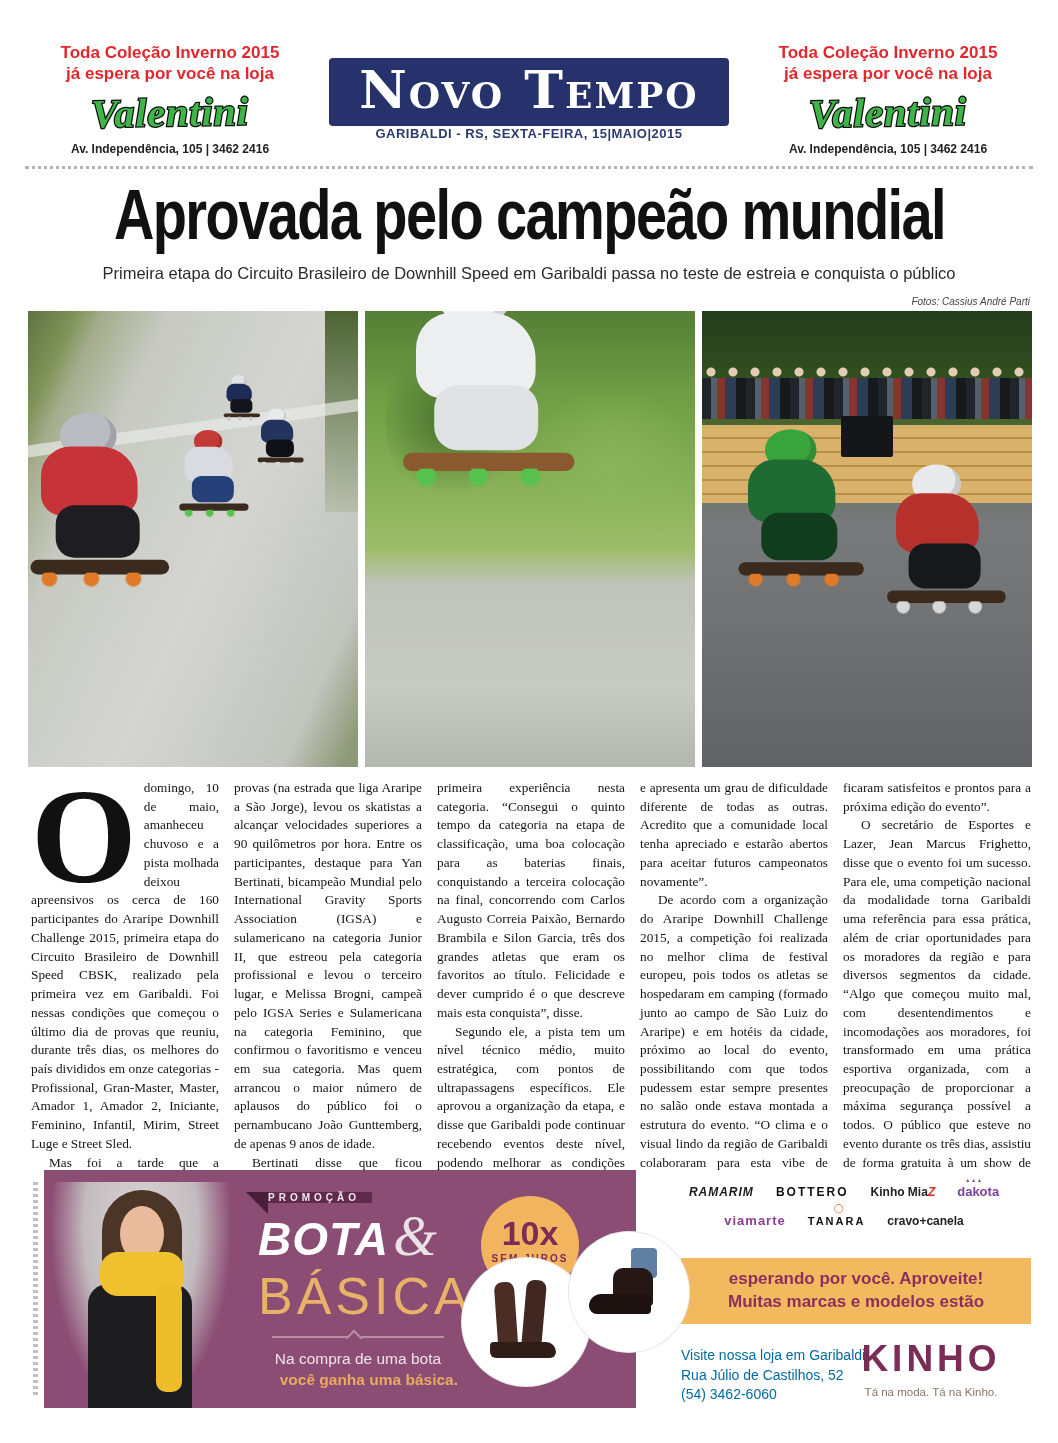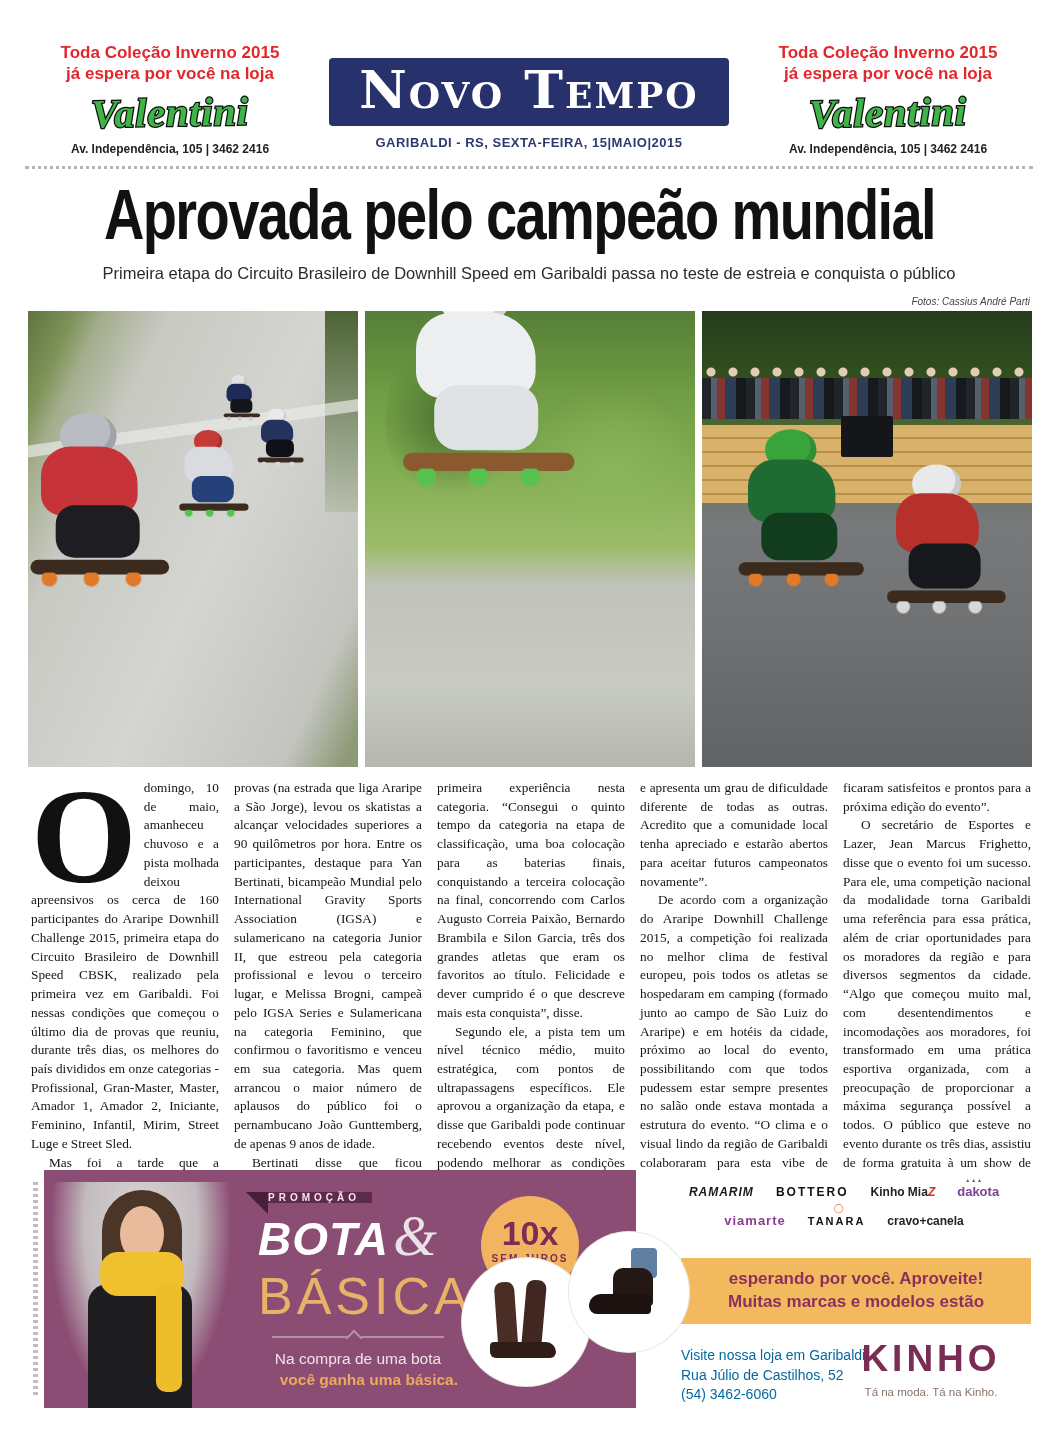--- a/index.html
+++ b/index.html
@@ -10,26 +10,26 @@
   .hdr-promo { position:absolute; top:42px; width:280px; text-align:center; }
   .hdr-promo.left { left:30px; }
   .hdr-promo.right { right:30px; }
   .hdr-promo .l1, .hdr-promo .l2 { color:#e2262b; font-weight:bold; font-size:17px; line-height:1.25; }
   .hdr-promo .brand { display:inline-block; margin-top:4px; font-family:"Liberation Serif", serif; font-style:italic; font-weight:bold; font-size:40px; color:#3fb549; -webkit-text-stroke:2.5px #0d0d0d; paint-order:stroke fill; letter-spacing:1px; transform:rotate(-1deg); }
   .hdr-promo .addr { margin-top:6px; font-size:12px; color:#222; font-weight:bold; }
 
   .masthead { position:absolute; top:58px; left:329px; width:400px; text-align:center; }
   .masthead .band { background:#27316b; border-radius:4px; padding:6px 10px 10px; }
   .masthead .band span { font-family:"DejaVu Serif","Liberation Serif",serif; font-variant:small-caps; font-weight:bold; font-size:52px; line-height:1; color:#ffffff; letter-spacing:2px; }
-  .masthead .dateline { margin-top:9px; font-size:13px; font-weight:bold; color:#2c3a6e; letter-spacing:0.5px; }
+  .masthead .dateline { margin-top:0; font-size:13px; font-weight:bold; color:#2c3a6e; letter-spacing:0.5px; }
 
   .dotted-rule { position:absolute; top:166px; left:25px; right:25px; border-top:3px dotted #b5b5b5; }
 
   
-  .headline { position:absolute; top:180px; left:0; width:100%; text-align:left; }
+  .headline { position:absolute; top:180px; left:0; width:100%; text-align:center; }
   .headline span { display:inline-block; font-weight:bold; font-size:70px; line-height:1.0; letter-spacing:-2px; transform:scaleX(0.80); transform-origin:center; color:#111; }
   .subtitle { position:absolute; top:264px; left:60px; right:60px; text-align:center; font-size:16.5px; color:#2b2b2b; }
   .photo-credit { position:absolute; top:296px; right:28px; font-size:10px; font-style:italic; color:#444; }
 
   
   .photos { position:absolute; top:311px; left:28px; width:1004px; height:456px; display:flex; gap:7px; }
   .photo { flex:1; position:relative; overflow:hidden; }
 
   .ph1 { background:
       linear-gradient(115deg, #5f7342 0%, #7e9458 9%, #a4ad8c 14%, #c7c9c2 26%, #d4d5d1 55%, #c2c4be 86%, #8e9a77 97%);

